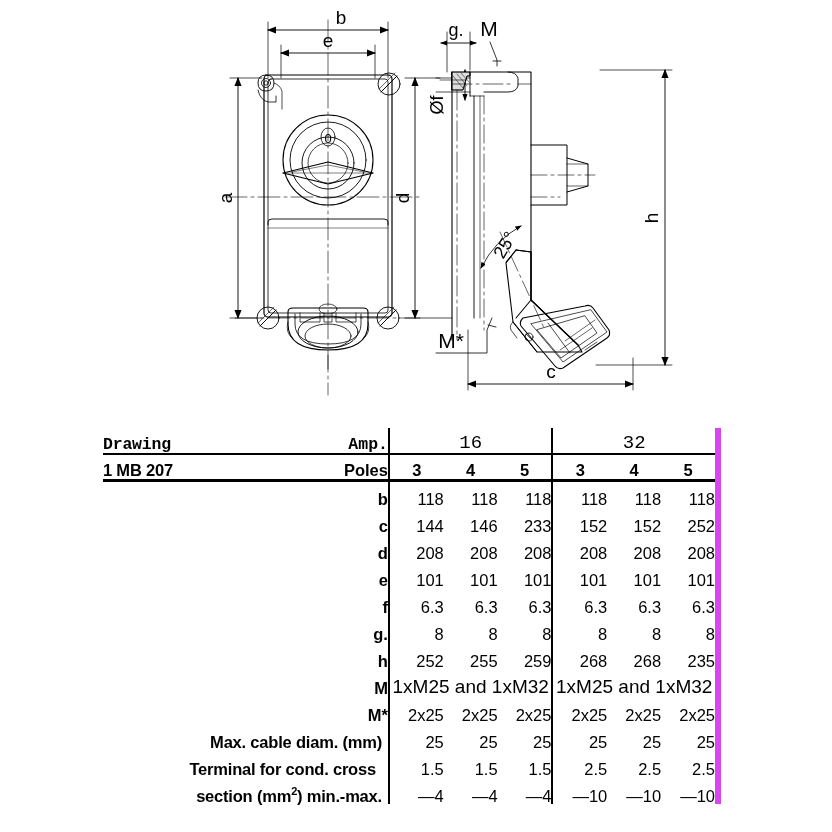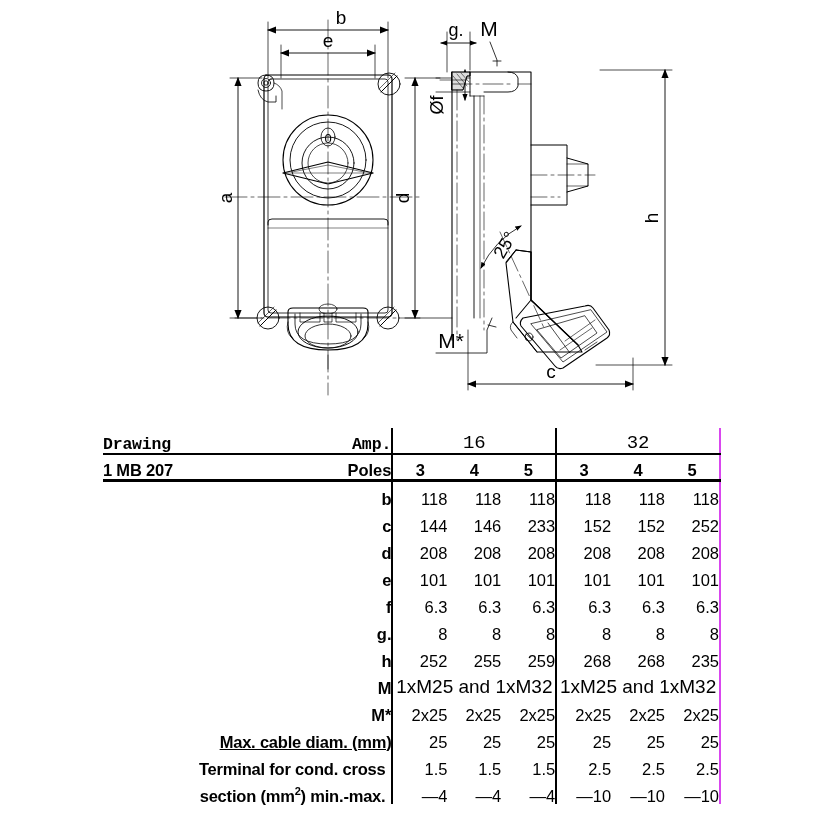--- a/index.html
+++ b/index.html
@@ -57,21 +57,21 @@
     padding-right:8px;
   }
   .grp{
     text-align:center;
     font-size:19px;
     font-weight:normal;
     padding-right:0;
   }
   .vl-left{  border-left:2px solid #000; }
   .vl-mid{   border-left:2px solid #000; }
-  .vl-right{ border-right:2px solid #d946ef;margin-top:15px; }
+  .vl-right{ border-right:6px solid #d946ef;margin-top:15px; }
 
   tr.r{height:27px;}
   tr.hrow{height:26px;}
   .thickline td{ border-bottom:3px solid #000; }
   .amp-ul td{ border-bottom:2px solid #000;font-family:Liberation Mono, monospace; }
 
   .pad-l{padding-left:6px;}
 </style>
 </head>
 <body>
@@ -383,31 +383,31 @@
       <td class="dim">M*</td>
       <td class="val vl-left">2x25</td>
       <td class="val">2x25</td>
       <td class="val">2x25</td>
       <td class="val vl-mid pad-l">2x25</td>
       <td class="val">2x25</td>
       <td class="val vl-right">2x25</td>
     </tr>
 
     <tr class="r">
-      <td class="lbl" style="text-align:right;text-decoration:underline;" colspan="2">Max. cable diam. (mm)</td>
+      <td class="lbl" style="text-align:right;padding-right:6px;" colspan="2">Max. cable diam. (mm)</td>
       <td class="val vl-left">25</td>
       <td class="val">25</td>
       <td class="val">25</td>
       <td class="val vl-mid pad-l">25</td>
       <td class="val">25</td>
       <td class="val vl-right">25</td>
     </tr>
 
     <tr class="r">
-      <td class="lbl" style="text-align:right;padding-right:6px;" colspan="2">Terminal for cond. cross</td>
+      <td class="lbl" style="text-align:right;padding-right:12px;" colspan="2">Terminal for cond. cross</td>
       <td class="val vl-left">1.5</td>
       <td class="val">1.5</td>
       <td class="val">1.5</td>
       <td class="val vl-mid pad-l">2.5</td>
       <td class="val">2.5</td>
       <td class="val vl-right">2.5</td>
     </tr>
 
     <tr class="r">
       <td class="lbl" style="text-align:right;padding-right:6px;" colspan="2"><span>section (mm</span><sup style="font-size:11px;">2</sup><span>) min.-max.</span></td>

